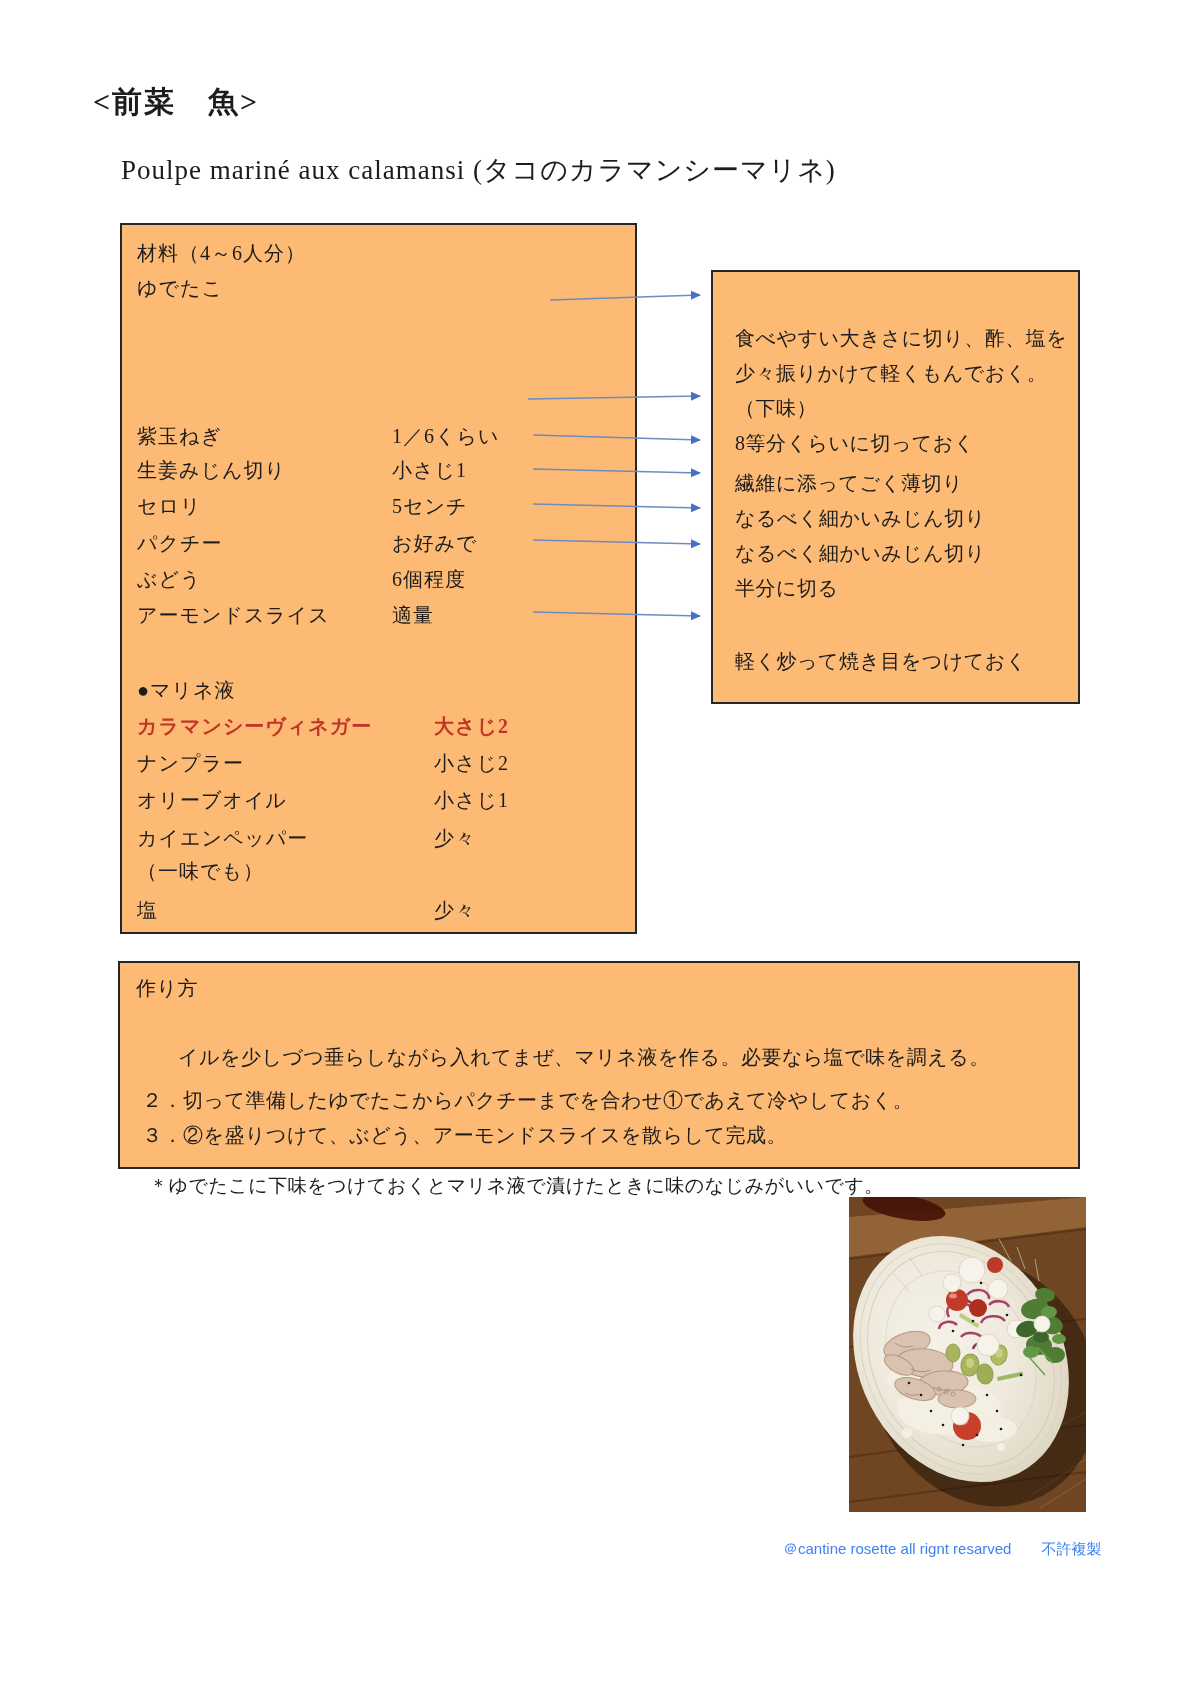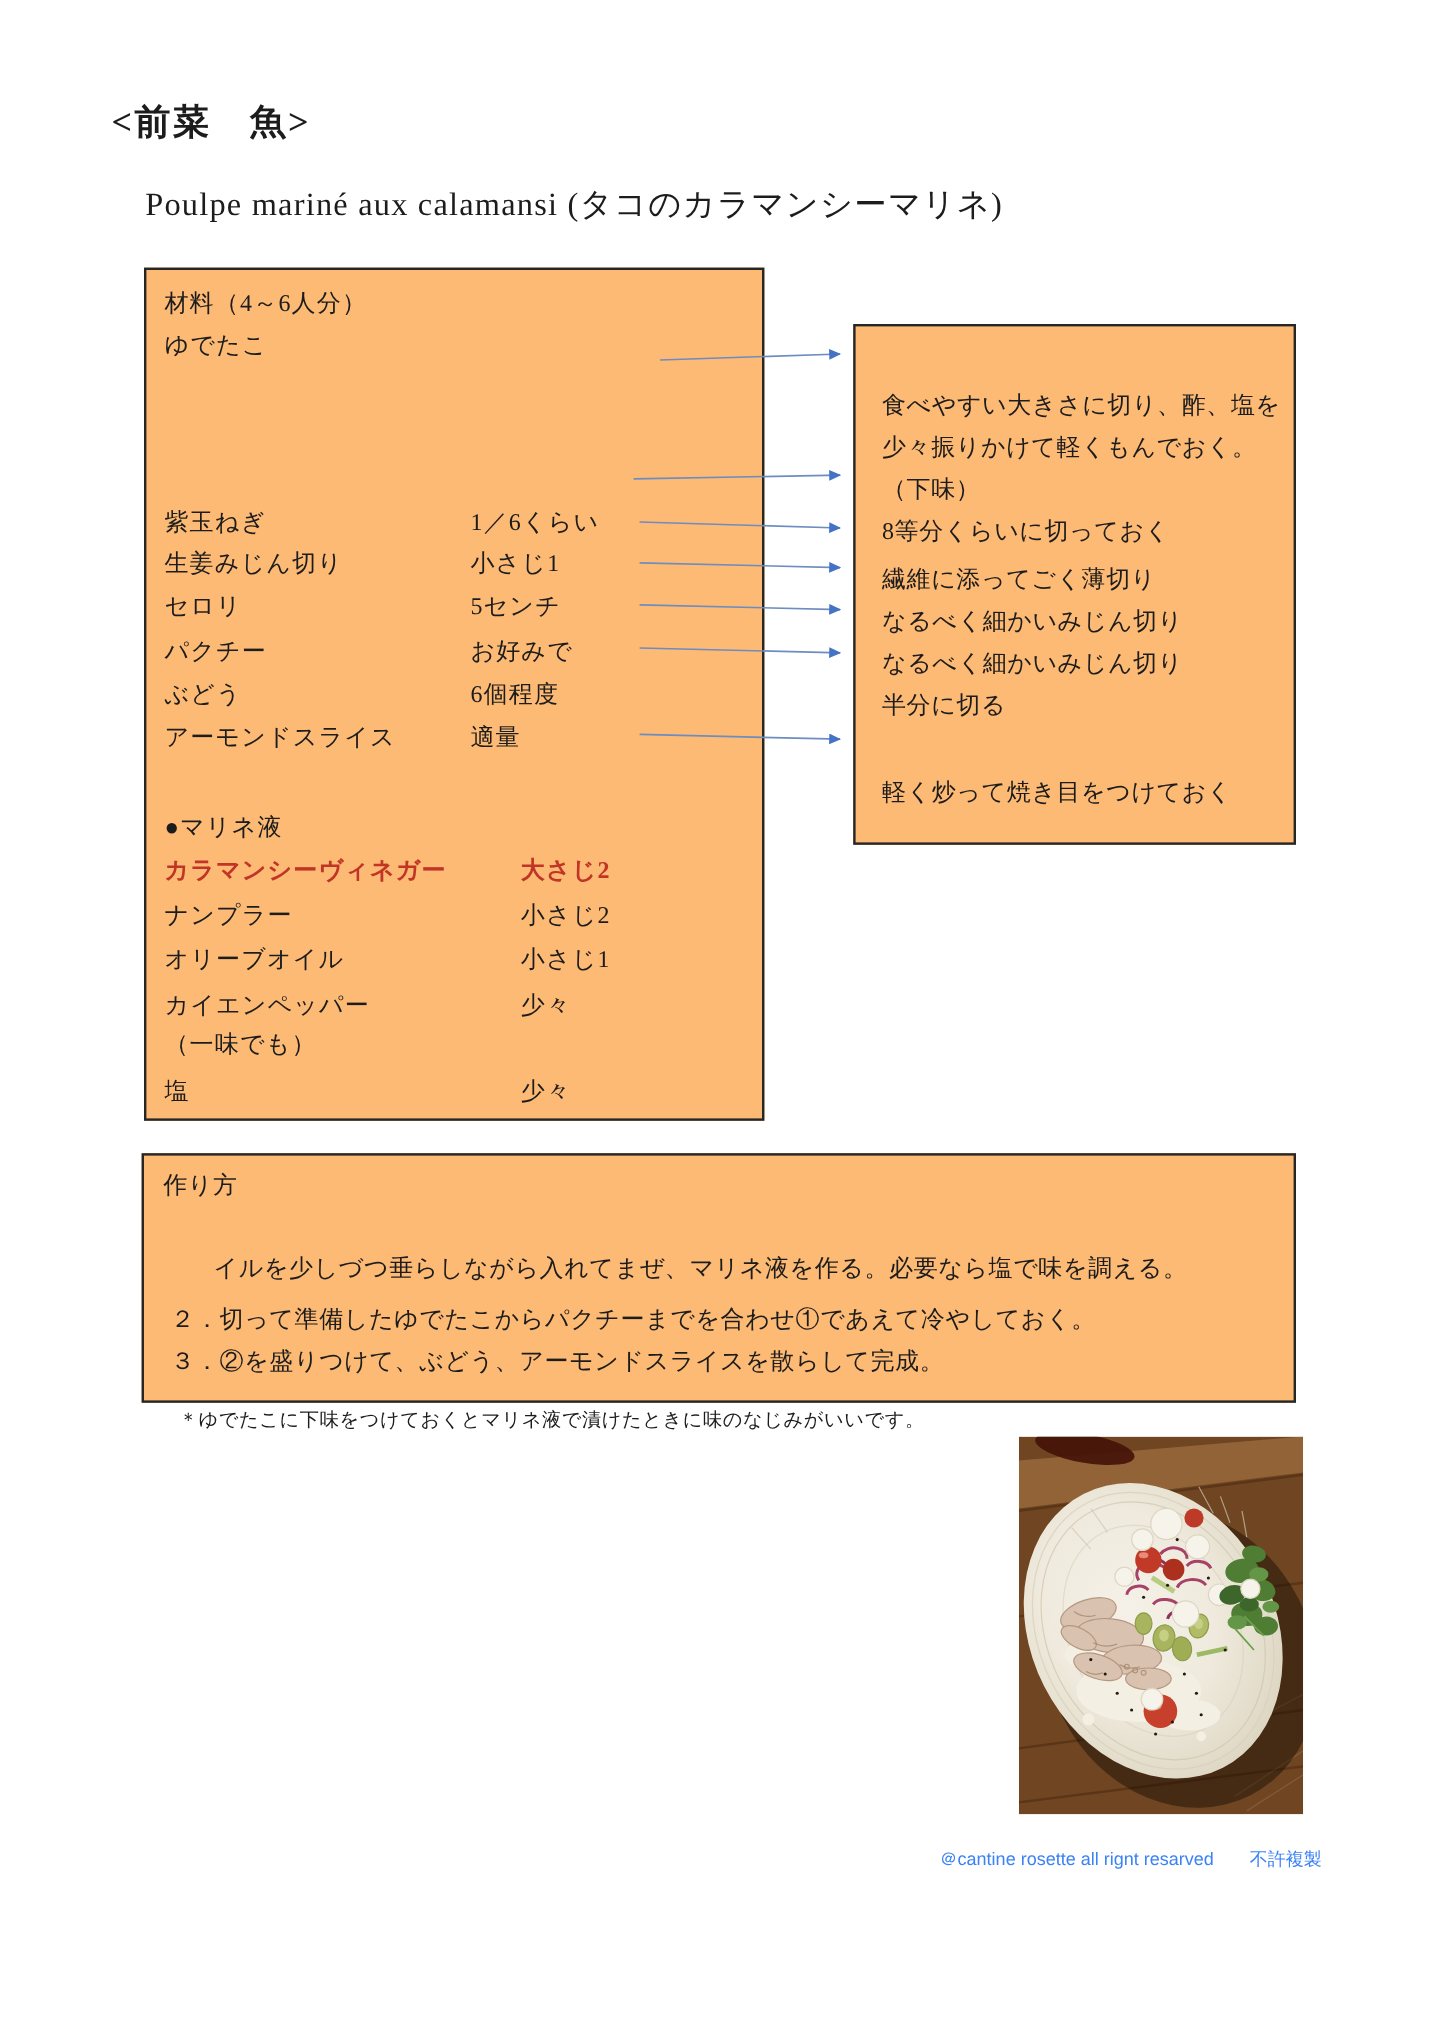--- a/index.html
+++ b/index.html
@@ -27,21 +27,21 @@
   .ing-row{position:absolute;left:15px;right:8px;height:27px;font-size:20px;line-height:27px;white-space:nowrap;}
   .ing-name{position:absolute;left:0;letter-spacing:1px;}
   .ing-amt{position:absolute;left:255px;letter-spacing:1px;}
   .marinade .ing-amt{left:297px;}
   .red-row{color:var(--accent-red);font-weight:700;}
 
   .note-line{position:absolute;left:22px;height:27px;font-size:20px;line-height:27px;white-space:nowrap;letter-spacing:0.5px;}
 
   .instr-line{position:absolute;height:27px;font-size:20px;line-height:27px;white-space:nowrap;letter-spacing:0.5px;}
 
-  .footnote{left:149px;top:1173px;font-size:16px;letter-spacing:0.5px;}
+  .footnote{left:149px;top:1173px;font-size:19px;letter-spacing:0.5px;}
   .footer-credit{left:783px;top:1540px;font-size:15px;font-family:"Liberation Sans","DejaVu Sans",sans-serif;color:#3b82f6;}
 
   #arrow-layer{position:absolute;left:0;top:0;pointer-events:none;}
   #photo{position:absolute;left:849px;top:1197px;width:237px;height:315px;overflow:hidden;}
   #photo svg{display:block;}
 </style>
 </head>
 <body>
 
 <div class="abs category-title">&lt;前菜　魚&gt;</div>

